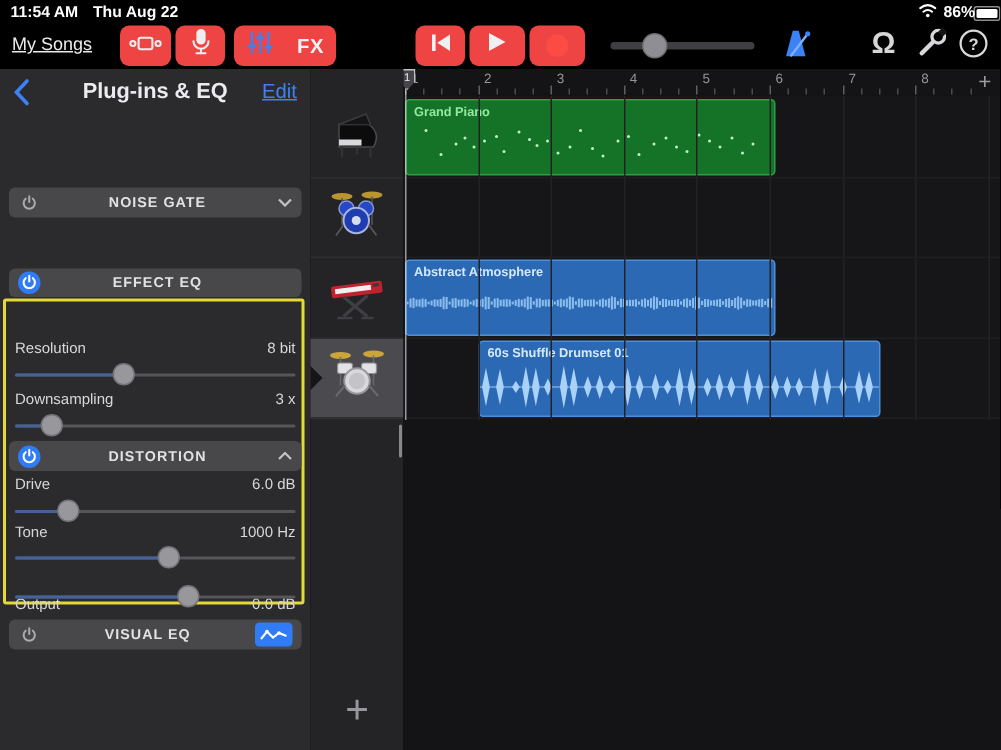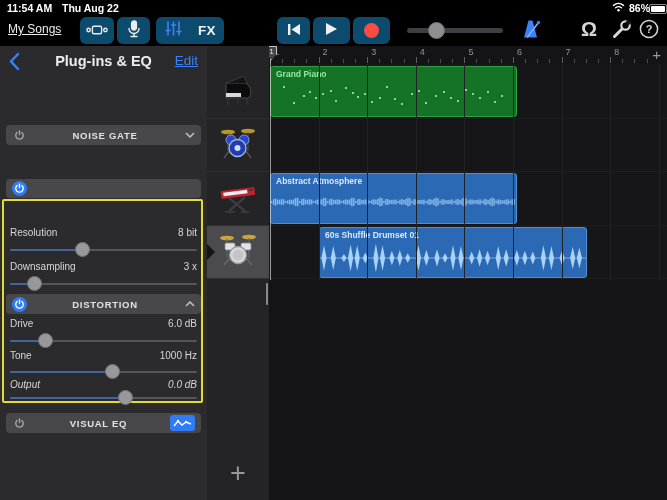--- a/index.html
+++ b/index.html
@@ -9,21 +9,21 @@
   .statusbar{position:absolute;top:0;left:0;right:0;height:15px;color:#fff;font-size:10.5px;font-weight:bold;}
   .sb-time{position:absolute;left:7px;top:2px;}
   .sb-date{position:absolute;left:62px;top:2px;}
   .sb-pct{position:absolute;left:629px;top:2px;font-weight:bold;}
   .sb-wifi{position:absolute;left:612px;top:2px;}
   .sb-batt{position:absolute;left:649px;top:3.5px;width:16px;height:8px;border:1px solid rgba(255,255,255,.55);border-radius:2px;}
   .sb-batt i{position:absolute;left:1px;top:1px;bottom:1px;width:86%;background:#fff;border-radius:1px;}
   
   .toolbar{position:absolute;top:15px;left:0;right:0;height:31px;}
   .my-songs{position:absolute;left:8px;top:7px;font-size:12px;color:#ececee;text-decoration:underline;cursor:pointer;}
-  .tbtn{position:absolute;top:2px;height:27px;background:#0c4a6e;border-radius:6px;display:flex;align-items:center;justify-content:center;}
+  .tbtn{position:absolute;top:2px;height:27px;background:#ef4444;border-radius:6px;display:flex;align-items:center;justify-content:center;}
   .b-conn{left:80px;width:34px;}
   .b-mic{left:117px;width:33px;}
   .b-fxgroup{left:156px;width:68px;padding:0;}
   .b-fxgroup .seg{width:34px;height:27px;display:flex;align-items:center;justify-content:center;}
   .b-fxgroup .fx-label{color:#f2f2f4;font-size:13.5px;font-weight:bold;letter-spacing:.3px;}
   .b-rew{left:277px;width:33px;}
   .b-play{left:313px;width:37px;}
   .b-rec{left:353px;width:37px;}
   .rec-dot{width:15px;height:15px;border-radius:50%;background:#fb4b43;}
   .vol-slider{position:absolute;left:407px;top:13px;width:96px;height:5px;background:#3f3f43;border-radius:3px;}
@@ -242,20 +242,21 @@
 
     <div class="prow" style="top:133px;height:19px;">
       <span class="pwr on">
         <svg width="11" height="11" viewBox="0 0 12 12">
             <g stroke="#fff" stroke-width="1.5" fill="none" stroke-linecap="round">
               <path d="M6 1 V5"></path>
               <path d="M3.4 2.7 a4.1 4.1 0 1 0 5.2 0"></path>
             </g>
           </svg>
       </span>
+      <span class="pname">EFFECT EQ</span>
       <span class="chev"></span>
     </div>
 
     <div class="ybox"></div>
 
     <div class="param-top" style="top:181px;">
       <span>Resolution</span>
       <span>8 bit</span>
     </div>
     <div class="pslider" style="top:196px;">
@@ -300,21 +301,21 @@
     </div>
     <div class="param-top" style="top:304px;">
       <span>Tone</span>
       <span>1000 Hz</span>
     </div>
     <div class="pslider" style="top:318px;">
       <span class="track"></span>
         <span class="fill" style="width: 102.1px;"></span>
         <span class="knob" style="left: 94.6px;"></span>
     </div>
-    <div class="param-top" style="top:333px;font-style:italic;">
+    <div class="param-top" style="top:352px;">
       <span>Output</span>
       <span>0.0 dB</span>
     </div>
     <div class="pslider" style="top:344px;">
       <span class="track"></span>
         <span class="fill" style="width: 115.86px;"></span>
         <span class="knob" style="left: 108.36px;"></span>
     </div>
 
     <div class="prow" style="top:367px;">

